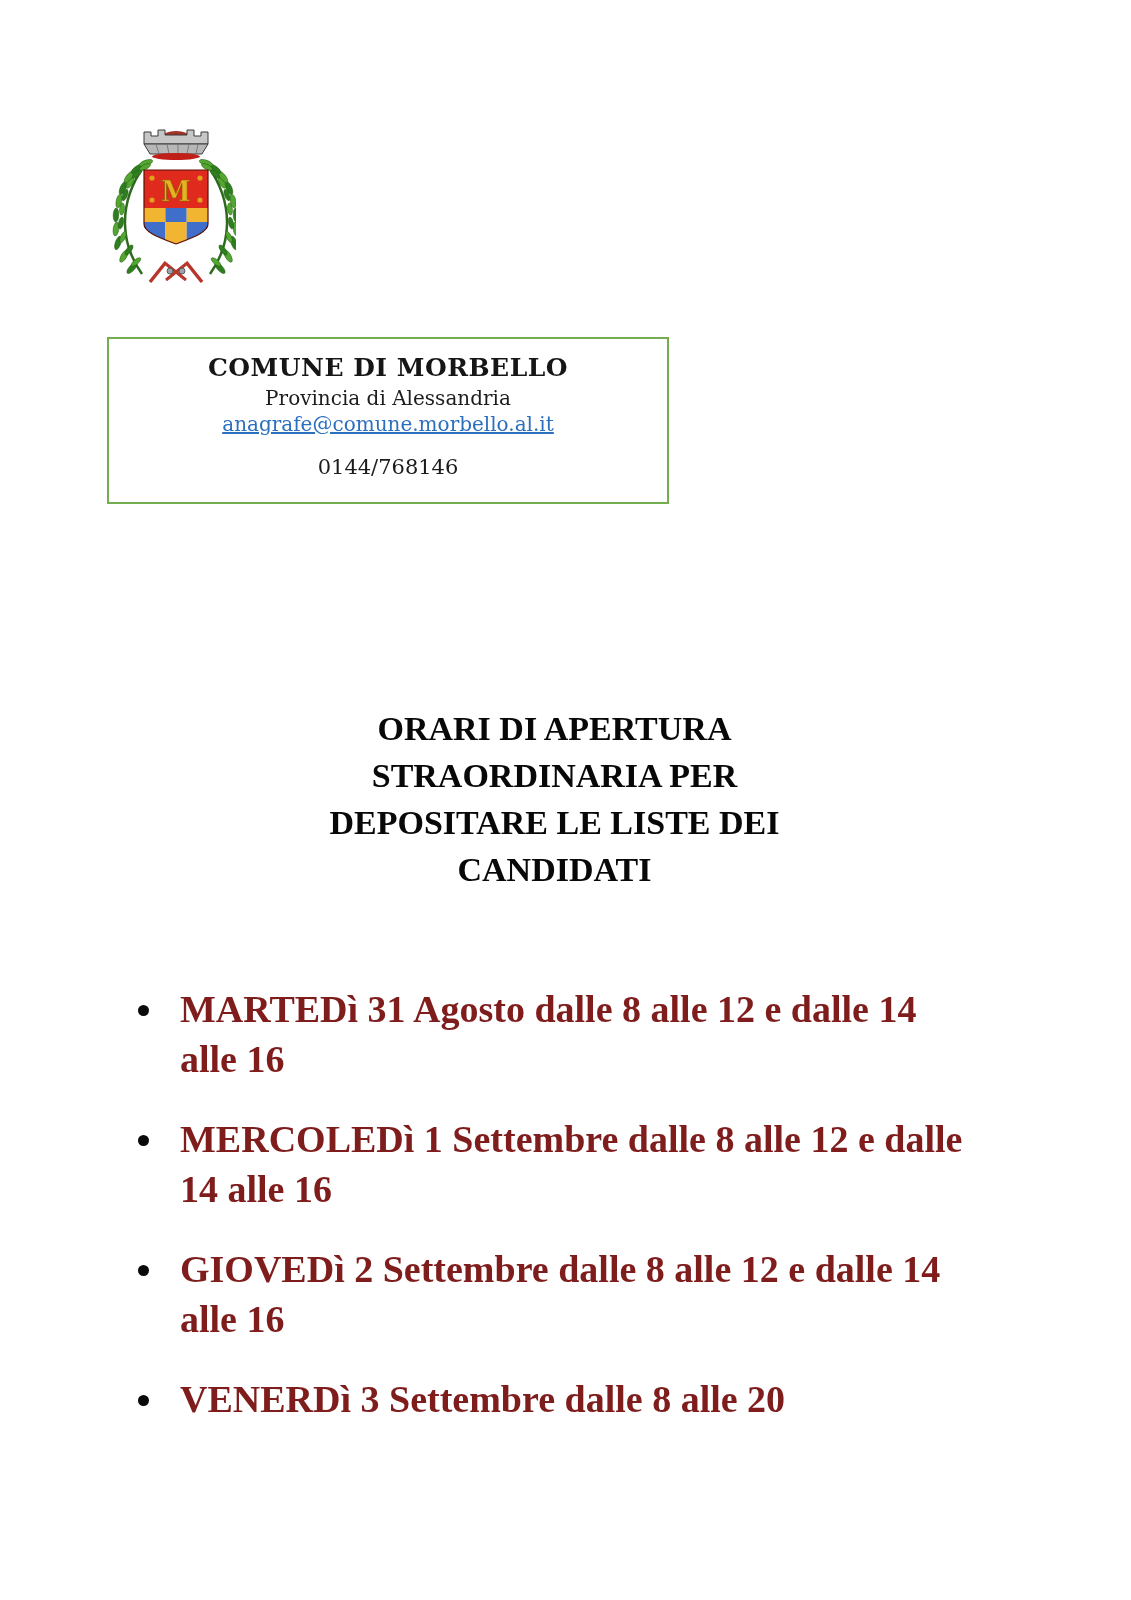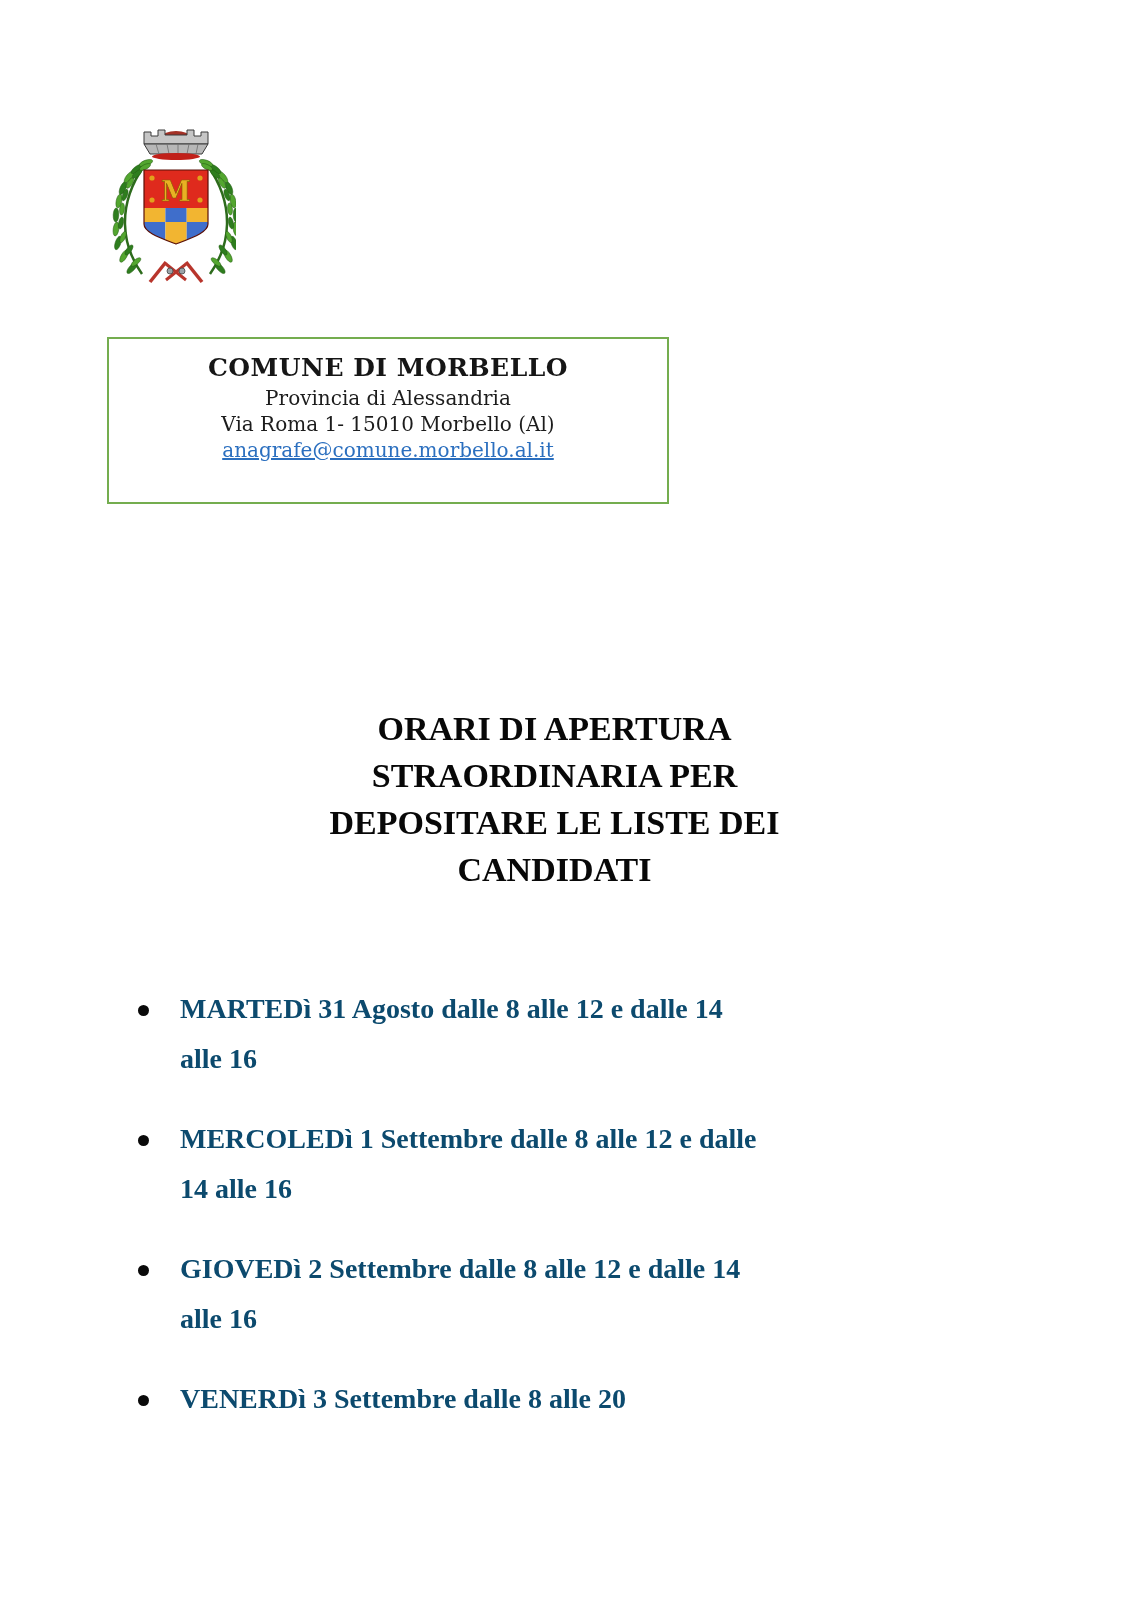--- a/index.html
+++ b/index.html
@@ -87,24 +87,24 @@
     top: 984px;
     width: 870px;
     list-style: none;
     margin: 0;
     padding: 0;
   }
   .schedule-item {
     position: relative;
     padding-left: 42px;
     font-weight: bold;
-    font-size: 28px;
+    font-size: 38px;
     line-height: 50px;
     margin-bottom: 30px;
-    color: #0c4a6e;
+    color: #7f1d1d;
   }
   .bullet {
     position: absolute;
     left: 0;
     top: 21px;
     width: 11px;
     height: 11px;
     border-radius: 50%;
     background: #0a0a0a;
   }
@@ -203,22 +203,22 @@
         <circle cx="96" cy="76" r="2.6" fill="#e2a11c"></circle>
         <text x="72" y="77" text-anchor="middle" font-family="DejaVu Serif, serif" font-size="27" font-weight="bold" fill="#e8b123" stroke="#8a5e05" stroke-width="0.6">M</text>
       </g>
     </svg>
   </div>
 
   <div class="info-box">
     <div class="info-inner">
       <div class="org-name">COMUNE DI MORBELLO</div>
       <div class="info-line">Provincia di Alessandria</div>
-      <div class="info-line">Via Roma 1- 15010 Morbello (Al)</div>
       <div class="email-line"><a class="email-link">anagrafe@comune.morbello.al.it</a></div>
+      <div class="phone-line">0144/768146</div>
     </div>
   </div>
 
   <div class="doc-title">ORARI DI APERTURA
 STRAORDINARIA PER
 DEPOSITARE LE LISTE DEI
 CANDIDATI</div>
 
   <ul class="schedule">
     <li class="schedule-item">

